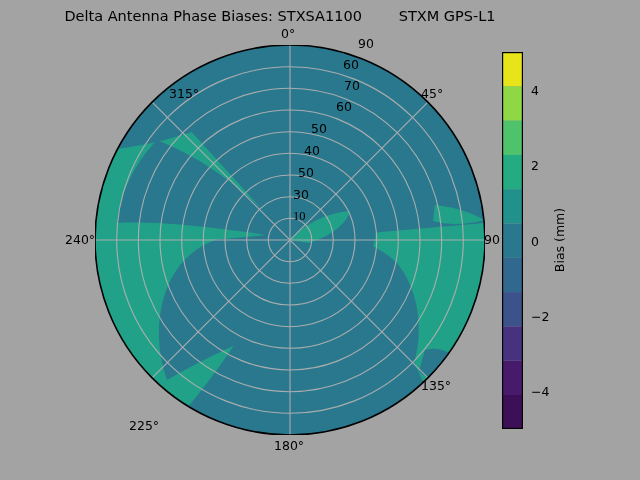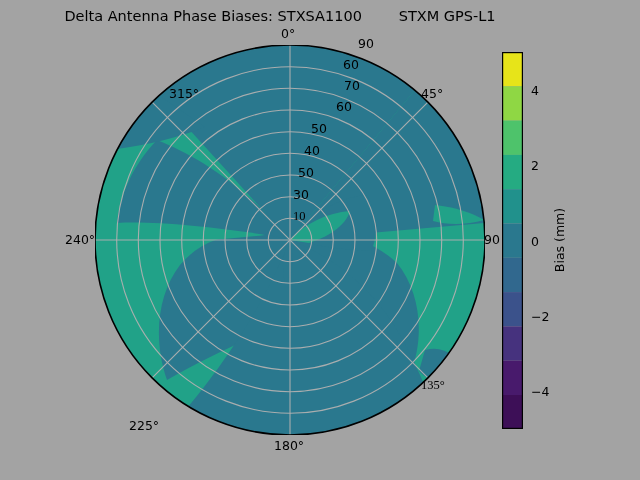--- a/index.html
+++ b/index.html
@@ -192,21 +192,21 @@
     <div class="rad-label" style="left:216px; top:76px;">50</div>
     <div class="rad-label" style="left:241px; top:54px;">60</div>
     <div class="rad-label" style="left:249px; top:33px;">70</div>
     <div class="rad-label" style="left:248px; top:12px;">60</div>
     <div class="rad-label" style="left:263px; top:-9px;">90</div>
   </div>
 
   <div class="ang-label" style="left:281px; top:26px;">0°</div>
   <div class="ang-label" style="left:421px; top:86px;">45°</div>
   <div class="ang-label" style="left:484px; top:232px;">90</div>
-  <div class="ang-label" style="left:421px; top:378px;font-family:Liberation Serif, serif;">135°</div>
+  <div class="ang-label" style="left:421px; top:378px;">135°</div>
   <div class="ang-label" style="left:274px; top:438px;">180°</div>
   <div class="ang-label" style="left:129px; top:378px;margin-top:40px;">225°</div>
   <div class="ang-label" style="left:65px;  top:232px;">240°</div>
   <div class="ang-label" style="left:129px; top:86px;margin-left:40px;">315°</div>
 
   <div id="colorbar-wrap">
     <svg width="21" height="377" viewBox="0 0 21 377">
       <g>
         <rect x="0" y="0" width="21" height="34.3" fill="#e7e419"></rect>
         <rect x="0" y="34.3" width="21" height="34.3" fill="#8fd744"></rect>

